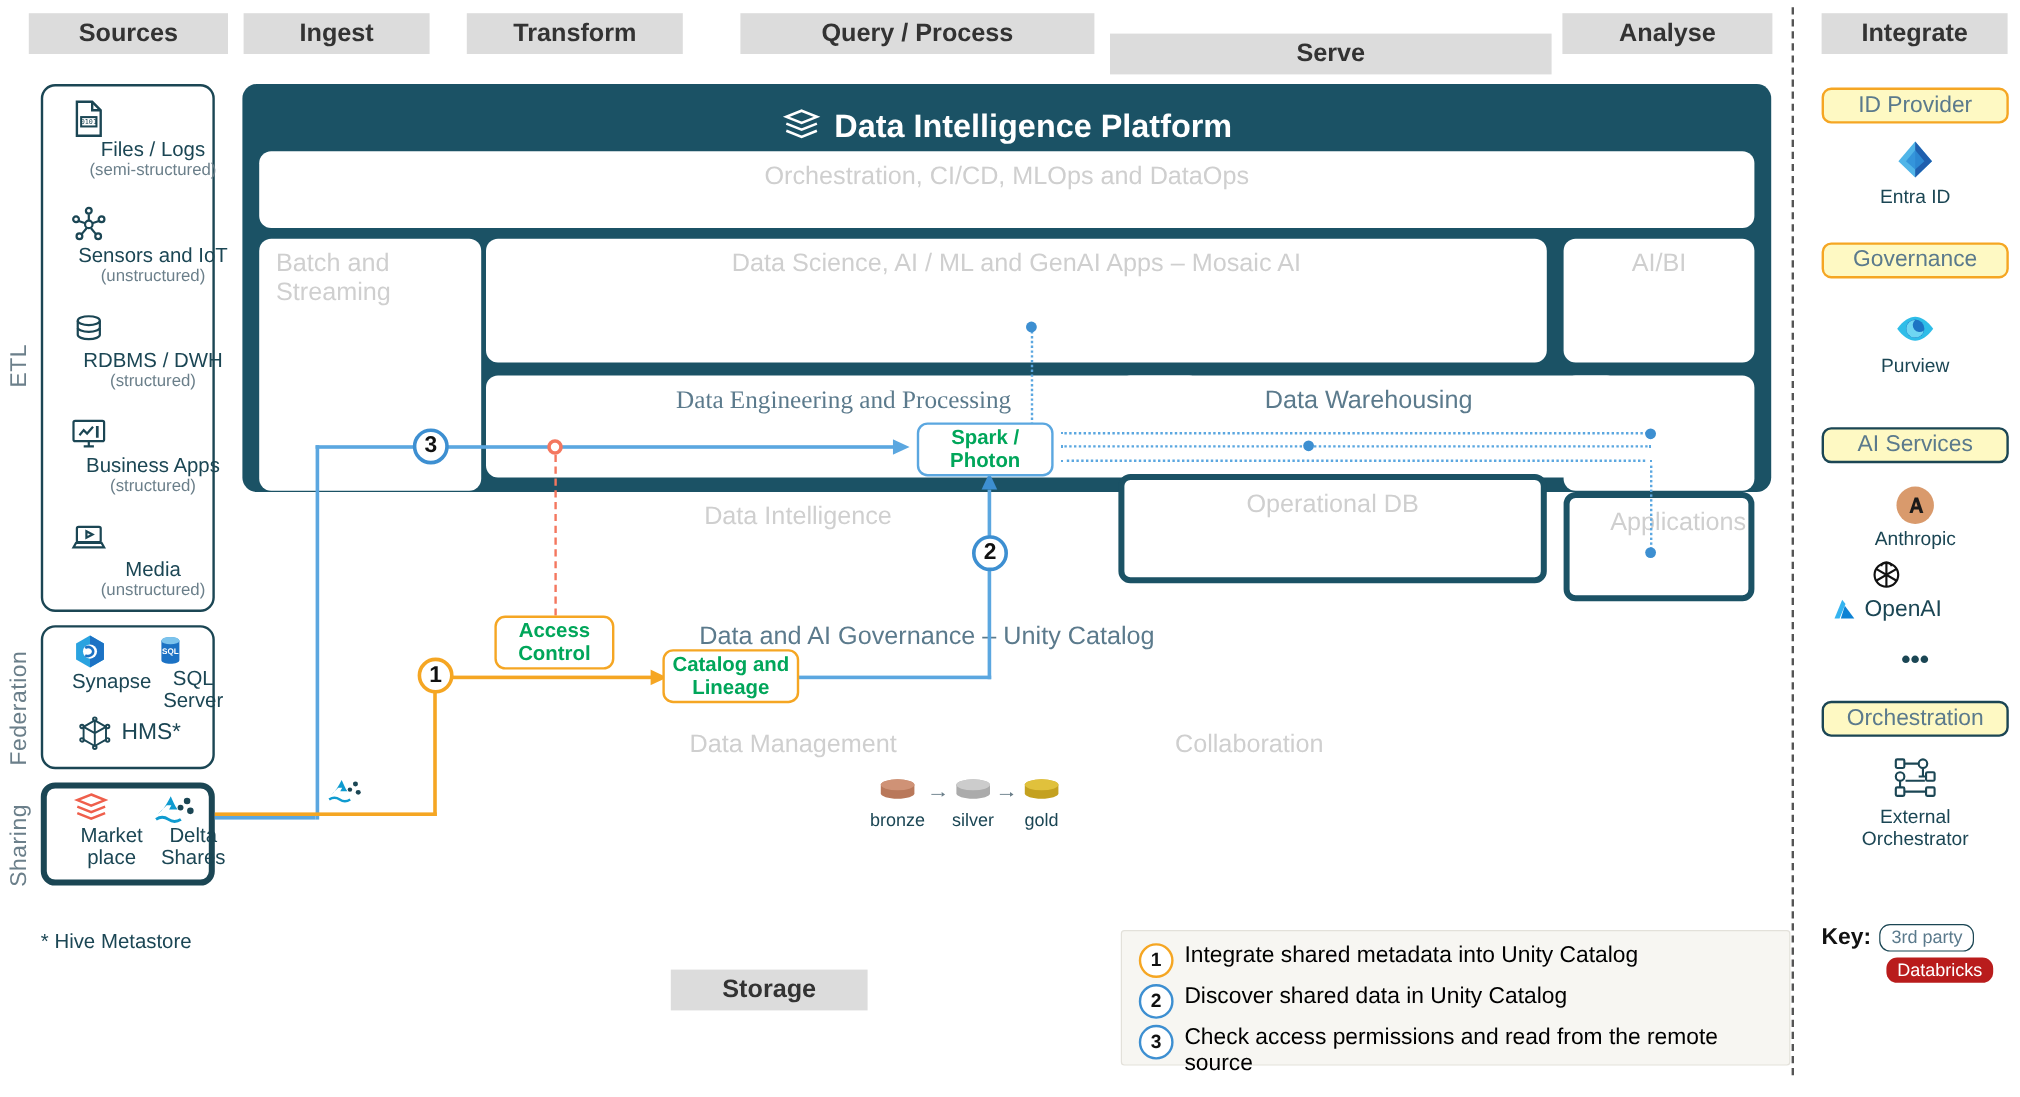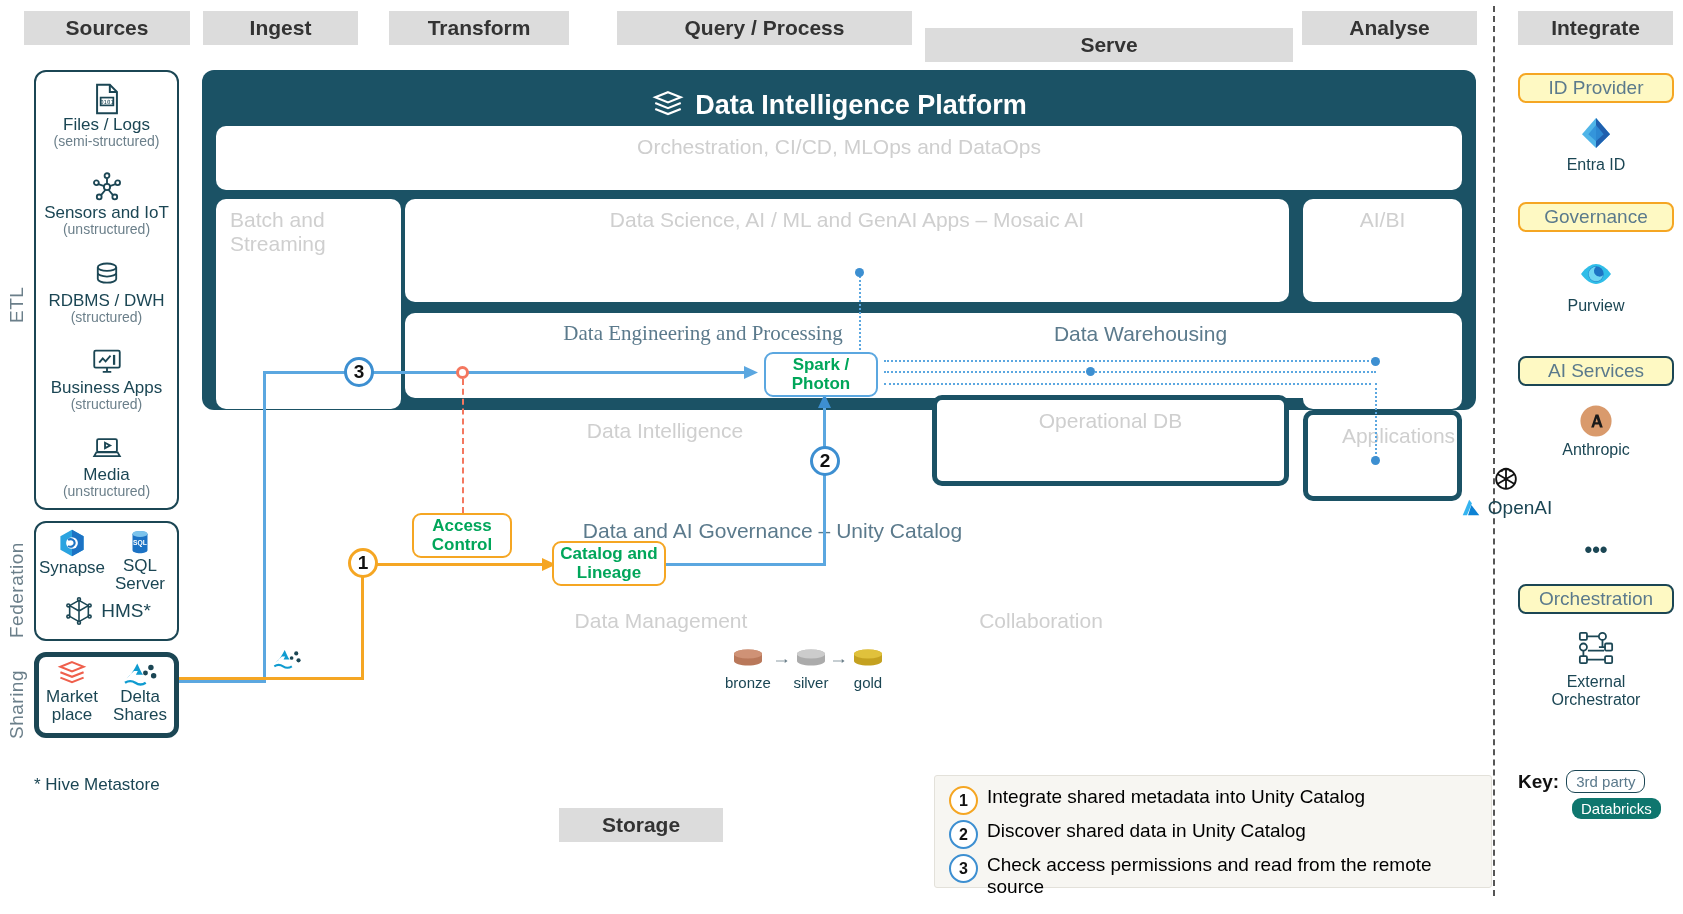--- a/index.html
+++ b/index.html
@@ -11,21 +11,21 @@
   .phase{background:#dcdcdc;color:#333;font-weight:bold;font-size:21px;
          display:flex;align-items:center;justify-content:center;height:34px;}
 
   
   .vlabel{color:#6b7f8a;font-size:19px;writing-mode:vertical-rl;transform:rotate(180deg);
           display:flex;align-items:center;justify-content:center;letter-spacing:.5px;}
 
   
   .srcbox{border:2px solid #1b4654;border-radius:12px;background:#fff;}
   .srcbox.thick{border-width:5px;}
-  .srcitem{display:flex;flex-direction:column;align-items:center;}
+  .srcitem{display:flex;flex-direction:column;margin-left:21px;}
   .srcname{font-size:17px;color:#1b4654;line-height:1.05;text-align:center;}
   .srcsub{font-size:14px;color:#6b7f8a;line-height:1.05;text-align:center;}
 
   
   #platform{background:#1b5265;border-radius:12px;}
   .ptitle{color:#fff;font-size:27px;font-weight:bold;display:flex;align-items:center;gap:10px;
           justify-content:center;}
   .pane{background:#fff;border-radius:10px;display:flex;justify-content:center;}
   .panelabel{font-size:21px;color:#cfcfcf;text-align:center;line-height:1.12;padding-top:9px;}
   .panelabel.hi{color:#5b7a8c;}
@@ -66,21 +66,21 @@
   .intname{font-size:16px;color:#1b4654;text-align:center;line-height:1.1;}
 
   
   #legend{background:#f7f6f2;border:1px solid #e3e1da;border-radius:3px;padding:10px 14px;}
   .lrow{display:flex;align-items:flex-start;gap:9px;margin-bottom:5px;}
   .lnum{flex:0 0 auto;width:25px;height:25px;border-radius:50%;background:#fff;
         display:flex;align-items:center;justify-content:center;font-weight:bold;font-size:16px;color:#111;}
   .ltxt{font-size:19px;color:#000000;line-height:1.15;}
   .keychip{border-radius:9px;font-size:15px;padding:2px 9px;display:inline-flex;align-items:center;}
   .keychip.third{border:1.5px solid #1b4654;color:#5b7a8c;background:#fff;}
-  .keychip.dbx{background:#0f766e;color:#fff;}
+  .keychip.dbx{background:#b91c1c;color:#fff;}
   .footnote{font-size:17px;color:#1b4654;}
 </style>
 </head>
 <body>
 
 <div class="abs phase" style="left:24px;top:11px;width:166px;">Sources</div>
 <div class="abs phase" style="left:203px;top:11px;width:155px;">Ingest</div>
 <div class="abs phase" style="left:389px;top:11px;width:180px;">Transform</div>
 <div class="abs phase" style="left:617px;top:11px;width:295px;">Query / Process</div>
 <div class="abs phase" style="left:925px;top:28px;width:368px;">Serve</div>
@@ -402,21 +402,21 @@
 <div class="abs cat teal" style="left:1518px;top:356px;width:156px;">AI Services</div>
 <div class="abs intitem" style="left:1518px;top:404px;width:156px;">
   <svg width="34" height="34" viewBox="0 0 24 24">
     <circle cx="12" cy="12" r="11" fill="#d99a6c"></circle>
     <path d="M8.6 16.6l3.1-9.2h2l3.1 9.2h-2l-.7-2.1h-2.9l-.7 2.1z" fill="#1a1a1a"></path>
     <path d="M11.6 12.8h1.8l-.9-2.8z" fill="#d99a6c"></path>
   </svg>
   <div class="intname">Anthropic</div>
 </div>
 
-<div class="abs" style="left:1428px;top:463px;width:156px;display:flex;flex-direction:column;align-items:center;">
+<div class="abs" style="left:1494px;top:463px;width:156px;display:flex;flex-direction:column;align-items:center;">
   <svg width="32" height="32" viewBox="0 0 24 24" fill="none" stroke="#111" stroke-width="1.35">
     <path d="M12 4.2c2 0 3.2 1.3 3.2 2.4M12 4.2c-2 0-3.2 1.3-3.2 2.4"></path>
     <circle cx="12" cy="12" r="7.4"></circle>
     <path d="M12 4.6v14.8M5.6 8.3l12.8 7.4M18.4 8.3L5.6 15.7"></path>
   </svg>
   <div style="display:flex;align-items:center;gap:6px;margin-top:2px;">
     <svg width="22" height="22" viewBox="0 0 24 24">
       <path d="M10 3L3 20h4.6L13 6.8z" fill="#35b4f0"></path>
         <path d="M12.4 8.6L8.8 20H21L12.4 8.6z" fill="#0d82d4"></path>
     </svg>

